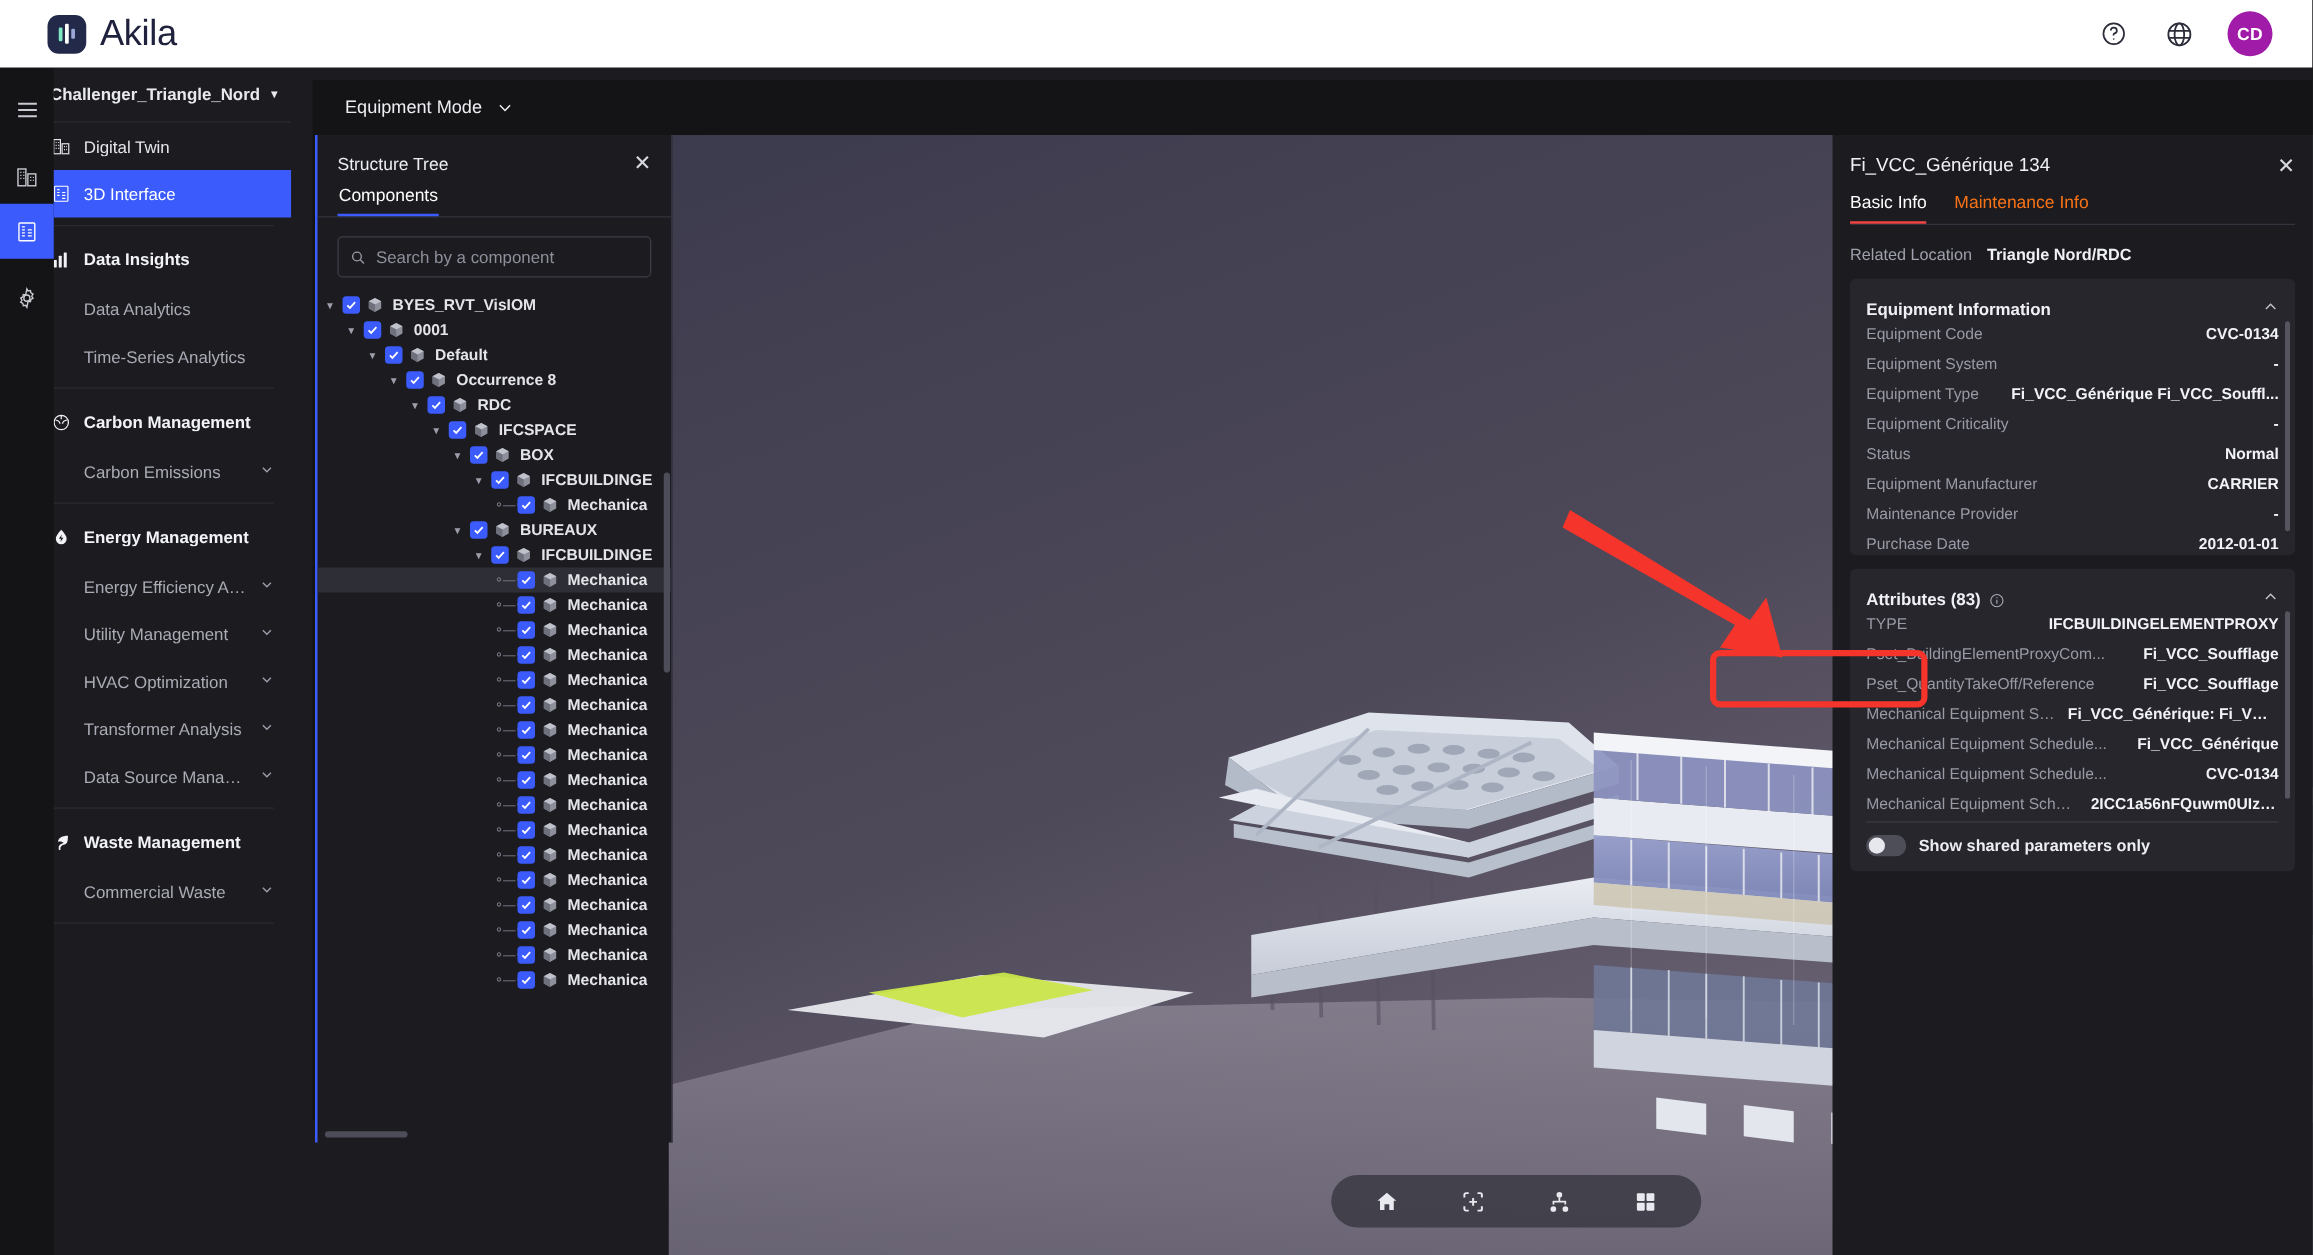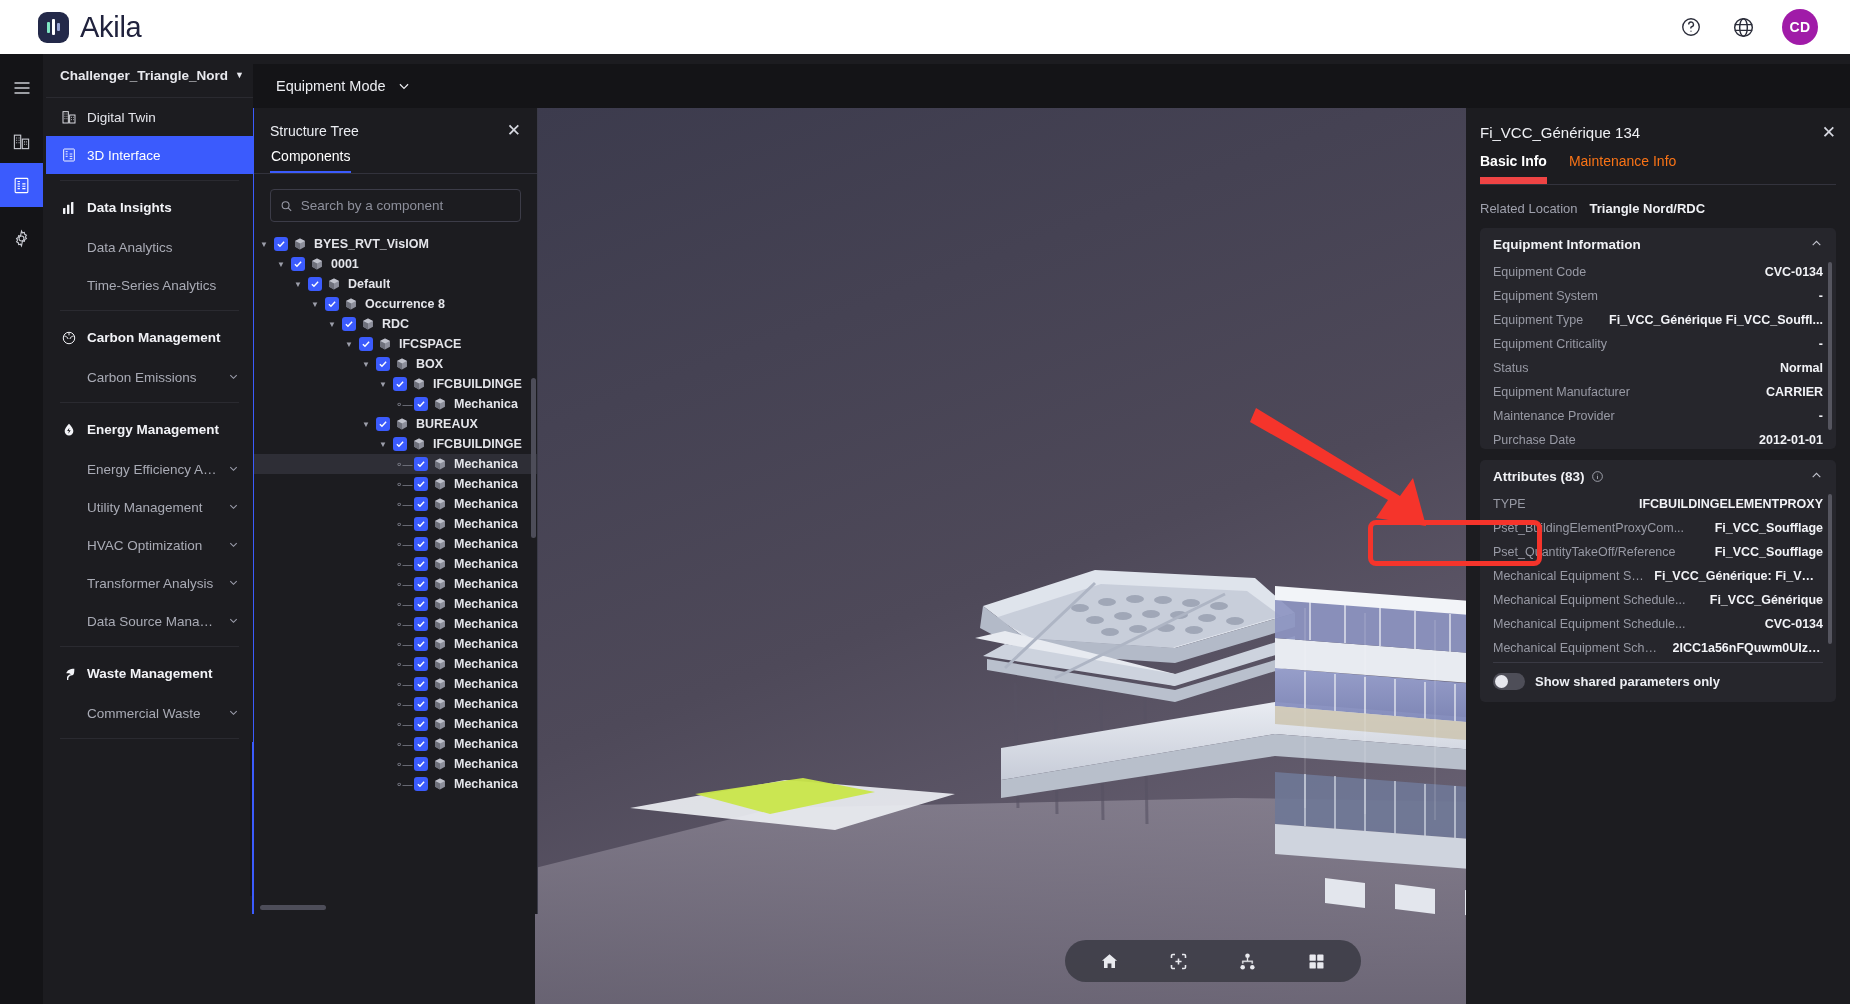--- a/index.html
+++ b/index.html
@@ -53,21 +53,21 @@
   }
   .rail-item {
     width: 43px; height: 44px; display: flex; align-items: center;
     justify-content: center; color: #c9cbd2; cursor: pointer;
   }
   .rail-item.sel { background: #3b5bfd; color: #fff; }
   .rail-gap { height: 9px; }
 
   
   .sidebar {
-    position: absolute; top: 54px; left: 46px; width: 207px; height: 688px;
+    position: absolute; top: 54px; left: 26px; width: 207px; height: 688px;
     background: #1c1c20; overflow: hidden; z-index: 25;
   }
   .proj-row {
     height: 44px; display: flex; align-items: center; gap: 7px;
     padding: 0 14px; cursor: pointer;
     border-bottom: 1px solid #2a2a30;
   }
   .proj-name { font-size: 13.5px; color: #e8e9ee; font-weight: 600; }
   .caret-dn { color: #e8e9ee; font-size: 9px; line-height: 1; }
   .nav-row {
@@ -160,28 +160,28 @@
   
   .detail {
     position: absolute; right: 0; top: 44px; width: 384px; height: 906px;
     background: #1c1c20; z-index: 14; padding: 0 14px;
   }
   .d-head { display: flex; align-items: flex-start; padding: 16px 0 0 0; }
   .d-title { font-size: 15px; color: #f0f1f5; }
   .d-x { margin-left: auto; color: #d6d8e0; cursor: pointer; font-size: 17px; line-height: 1; }
   .d-tabs { display: flex; gap: 22px; border-bottom: 1px solid #33333d; margin-top: 12px; }
   .d-tab { font-size: 14px; padding-bottom: 8px; color: #f97316; cursor: pointer; }
-  .d-tab.on { color: #ffffff; font-weight: 700; border-bottom: 7px solid #ef4444; }
+  .d-tab.on { color: #ffffff; font-weight: 400; border-bottom: 2px solid #ef4444; }
   .d-loc { display: flex; gap: 12px; align-items: baseline; padding: 16px 0 12px 0; }
   .d-loc-k { font-size: 13px; color: #9fa1ad; }
   .d-loc-v { font-size: 13px; color: #f0f1f5; font-weight: 600; }
 
   .card { background: #26262c; border-radius: 5px; margin-bottom: 11px; position: relative; }
   .card-head {
-    display: flex; align-items: center; height: 32px; padding: 0 13px;
+    display: flex; align-items: flex-end; height: 32px; padding: 0 13px;
     cursor: pointer;
   }
   .card-title { font-size: 13.5px; color: #f0f1f5; font-weight: 700; }
   .card-info { margin-left: 6px; color: #a6a8b3; display: flex; }
   .card-chev { margin-left: auto; color: #c3c5cf; font-size: 11px; }
   .card-body { position: relative; }
   .kv {
     display: flex; align-items: center; height: 24px; padding: 0 13px; gap: 10px;
   }
   .kv-k { font-size: 12.5px; color: #98 9aa5; color: #989aa5; white-space: nowrap; overflow:hidden; text-overflow:ellipsis; }

